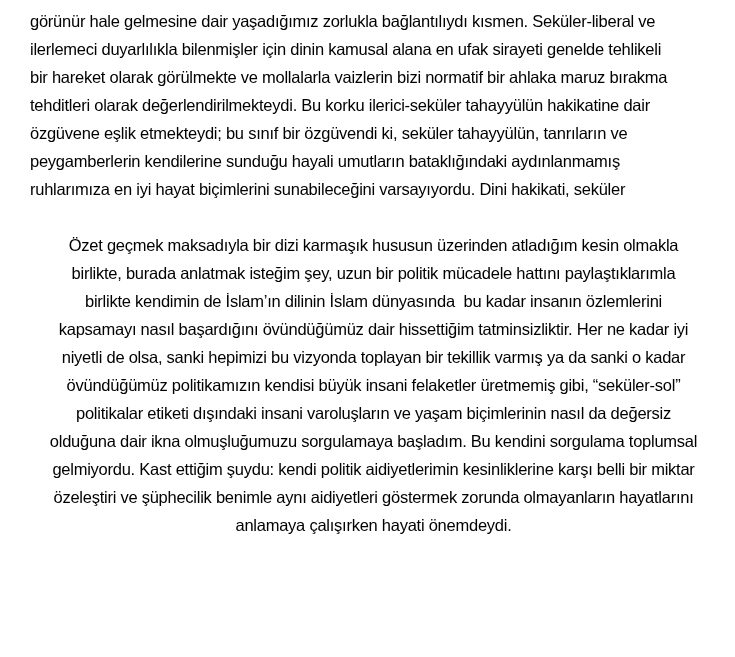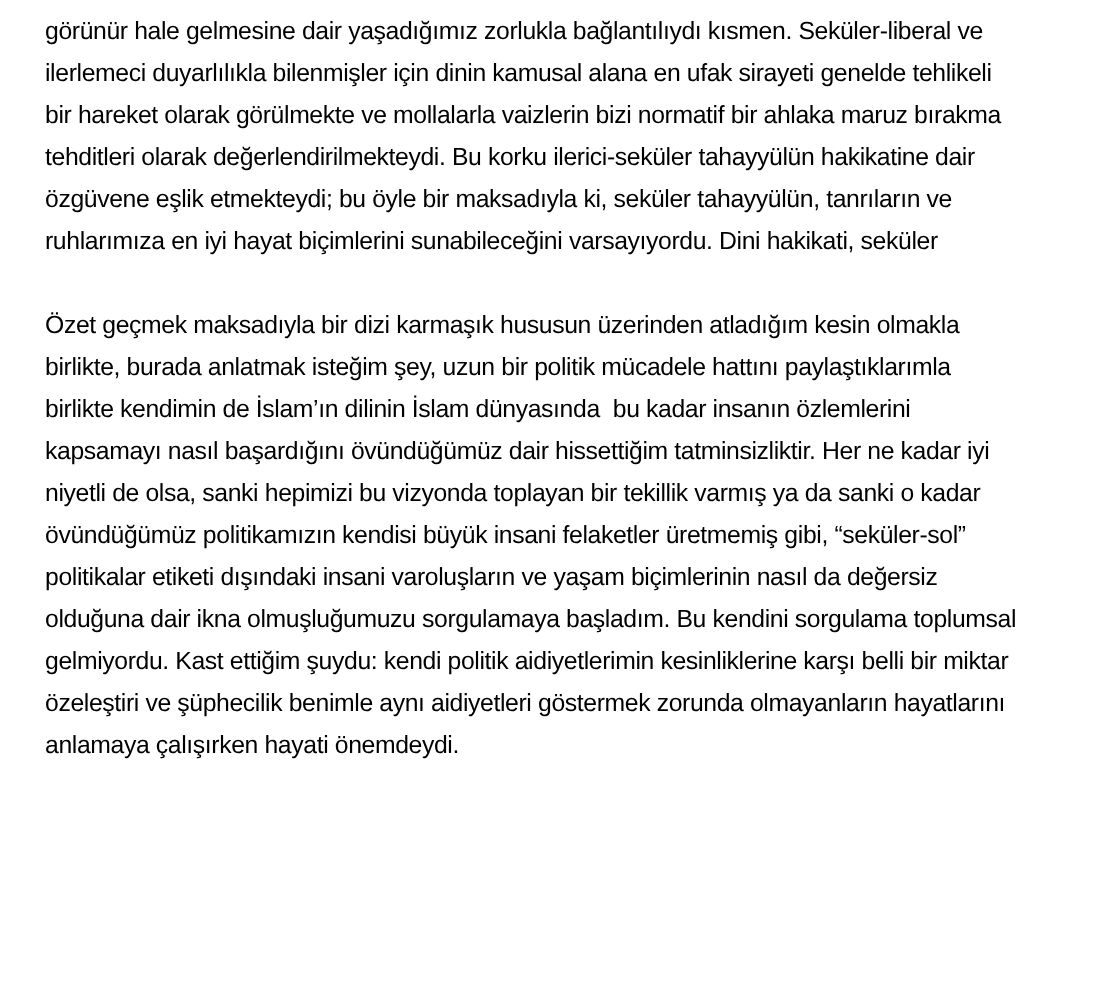--- a/index.html
+++ b/index.html
@@ -18,38 +18,40 @@
     font-family: "Liberation Sans", "DejaVu Sans", sans-serif;
     font-size: 16.5px;
     letter-spacing: -0.25px;
     color: #000000;
   }
   .paragraph {
     margin: 0;
   }
   .paragraph + .paragraph {
     margin-top: 28px; 
+    text-align: center;
   }
   .line {
     height: 28px;
     line-height: 28px;
     white-space: pre;   
   }
 </style>
 </head>
 <body>
 
 <div class="page">
 
   <div class="paragraph">
     <div class="line">görünür hale gelmesine dair yaşadığımız zorlukla bağlantılıydı kısmen. Seküler-liberal ve</div>
     <div class="line">ilerlemeci duyarlılıkla bilenmişler için dinin kamusal alana en ufak sirayeti genelde tehlikeli</div>
     <div class="line">bir hareket olarak görülmekte ve mollalarla vaizlerin bizi normatif bir ahlaka maruz bırakma</div>
     <div class="line">tehditleri olarak değerlendirilmekteydi. Bu korku ilerici-seküler tahayyülün hakikatine dair</div>
-    <div class="line">özgüvene eşlik etmekteydi; bu öyle bir maksadıyla ki, seküler tahayyülün, tanrıların ve</div>
+    <div class="line">özgüvene eşlik etmekteydi; bu sınıf bir özgüvendi ki, seküler tahayyülün, tanrıların ve</div>
+    <div class="line">peygamberlerin kendilerine sunduğu hayali umutların bataklığındaki aydınlanmamış</div>
     <div class="line">ruhlarımıza en iyi hayat biçimlerini sunabileceğini varsayıyordu. Dini hakikati, seküler</div>
   </div>
 
   <div class="paragraph">
     <div class="line">Özet geçmek maksadıyla bir dizi karmaşık hususun üzerinden atladığım kesin olmakla</div>
     <div class="line">birlikte, burada anlatmak isteğim şey, uzun bir politik mücadele hattını paylaştıklarımla</div>
     <div class="line">birlikte kendimin de İslam’ın dilinin İslam dünyasında  bu kadar insanın özlemlerini</div>
     <div class="line">kapsamayı nasıl başardığını övündüğümüz dair hissettiğim tatminsizliktir. Her ne kadar iyi</div>
     <div class="line">niyetli de olsa, sanki hepimizi bu vizyonda toplayan bir tekillik varmış ya da sanki o kadar</div>
     <div class="line">övündüğümüz politikamızın kendisi büyük insani felaketler üretmemiş gibi, “seküler-sol”</div>

